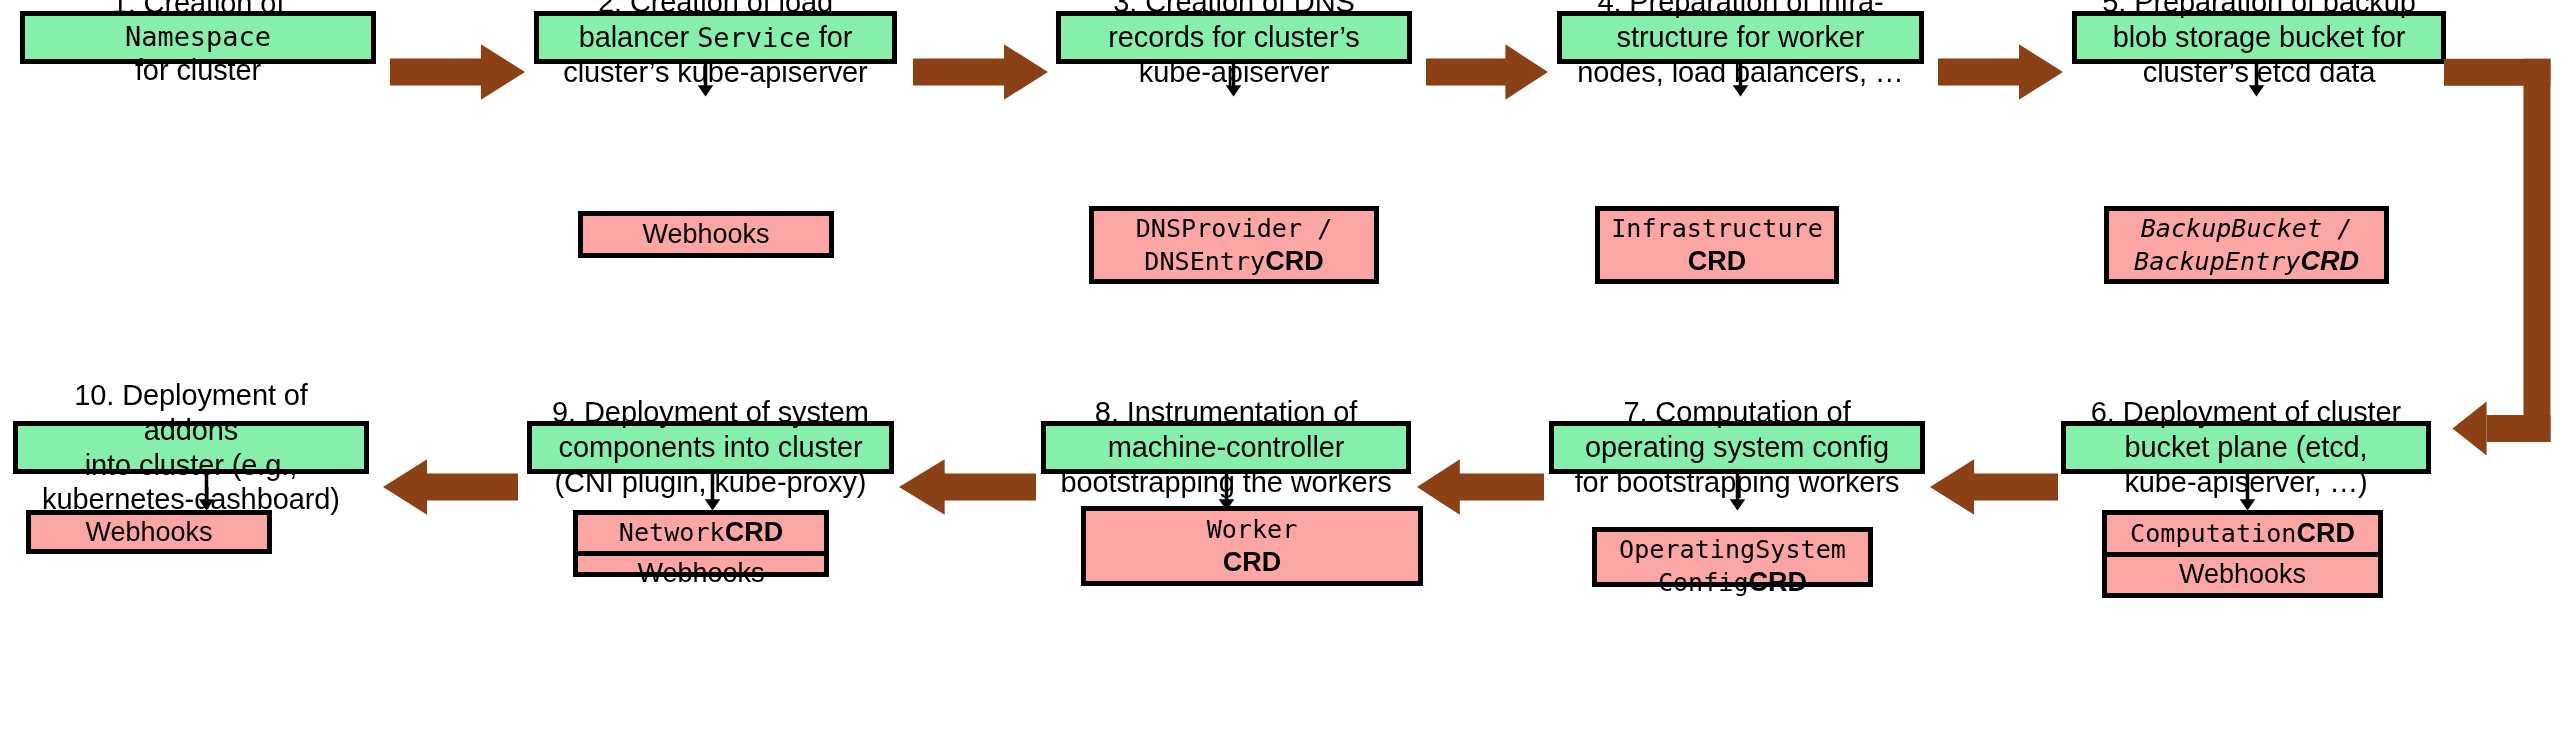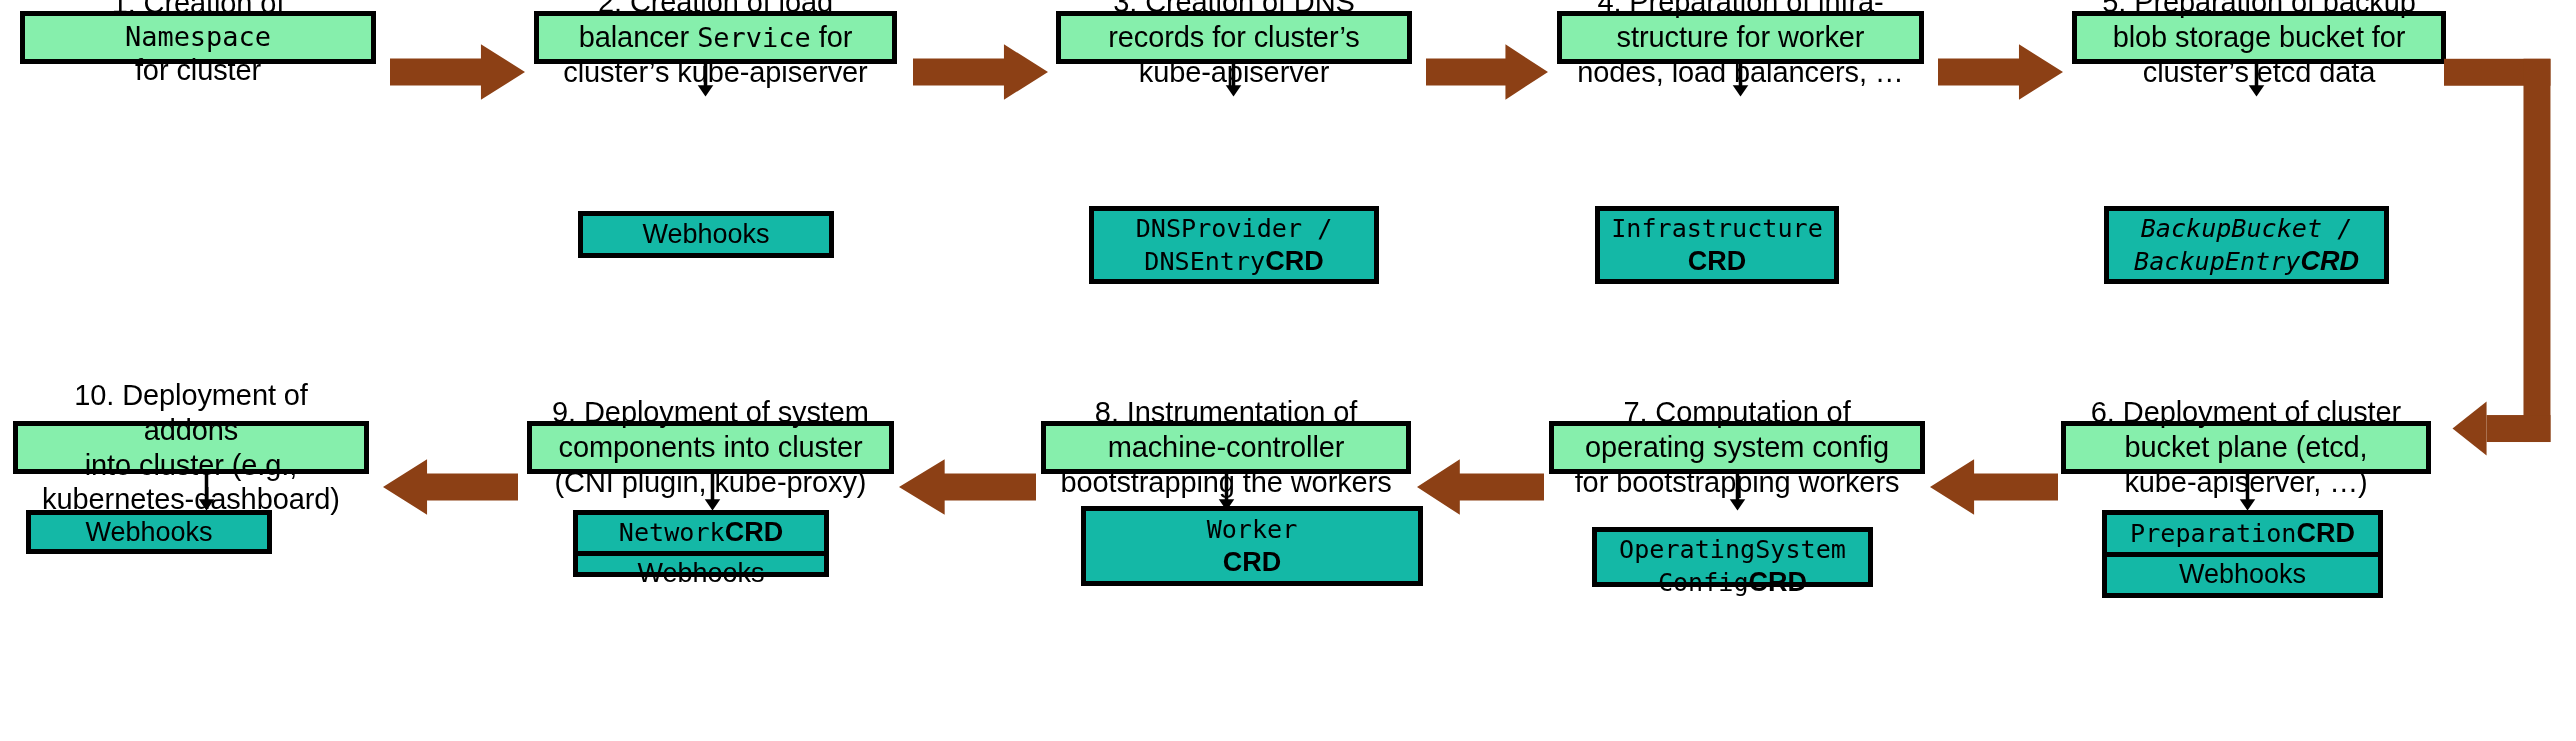--- a/index.html
+++ b/index.html
@@ -34,21 +34,21 @@
     line-height: 1.20;
     color: #000000;
     letter-spacing: -0.1px;
     padding: 1.4px 5.7px;
   }
   .step-box .txt { width: 100%; }
 
   .sub-box {
     position: absolute;
     box-sizing: border-box;
-    background: #14b8a6;
+    background: #fca5a5;
     border: 5px solid #000000;
     display: flex;
     flex-direction: column;
     color: #000000;
   }
   .sub-cell {
     flex: 1 1 auto;
     display: flex;
     align-items: center;
     justify-content: center;
@@ -349,21 +349,21 @@
       <span>
         <span class="mono">OperatingSystem</span><br>
         <span class="mono">Config</span><span class="crd">CRD</span>
       </span>
     </div>
   </div>
 
   <div class="sub-box" style="left:2102px; top:510px; width:281px; height:88px;">
     <div class="sub-cell">
       <span>
-        <span class="mono">Preparation</span><span class="crd">CRD</span>
+        <span class="mono">Computation</span><span class="crd">CRD</span>
       </span>
     </div>
     <div class="sub-cell">
       <span class="sans">Webhooks</span>
     </div>
   </div>
 
 </div>
 
 

